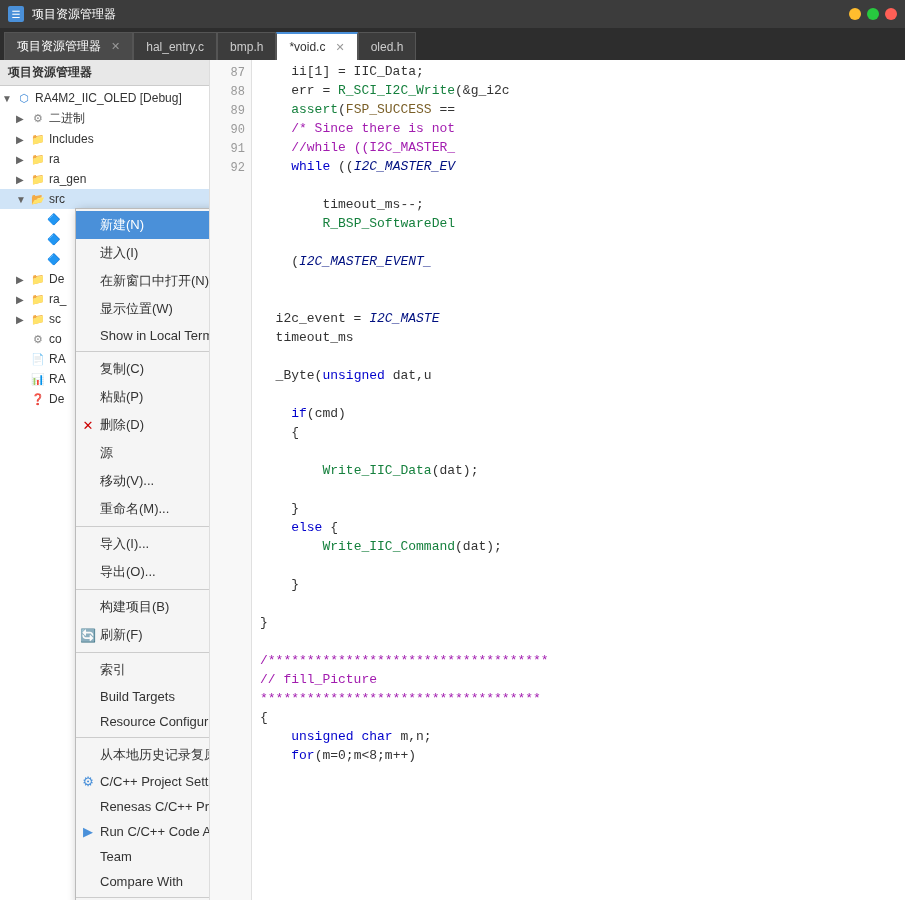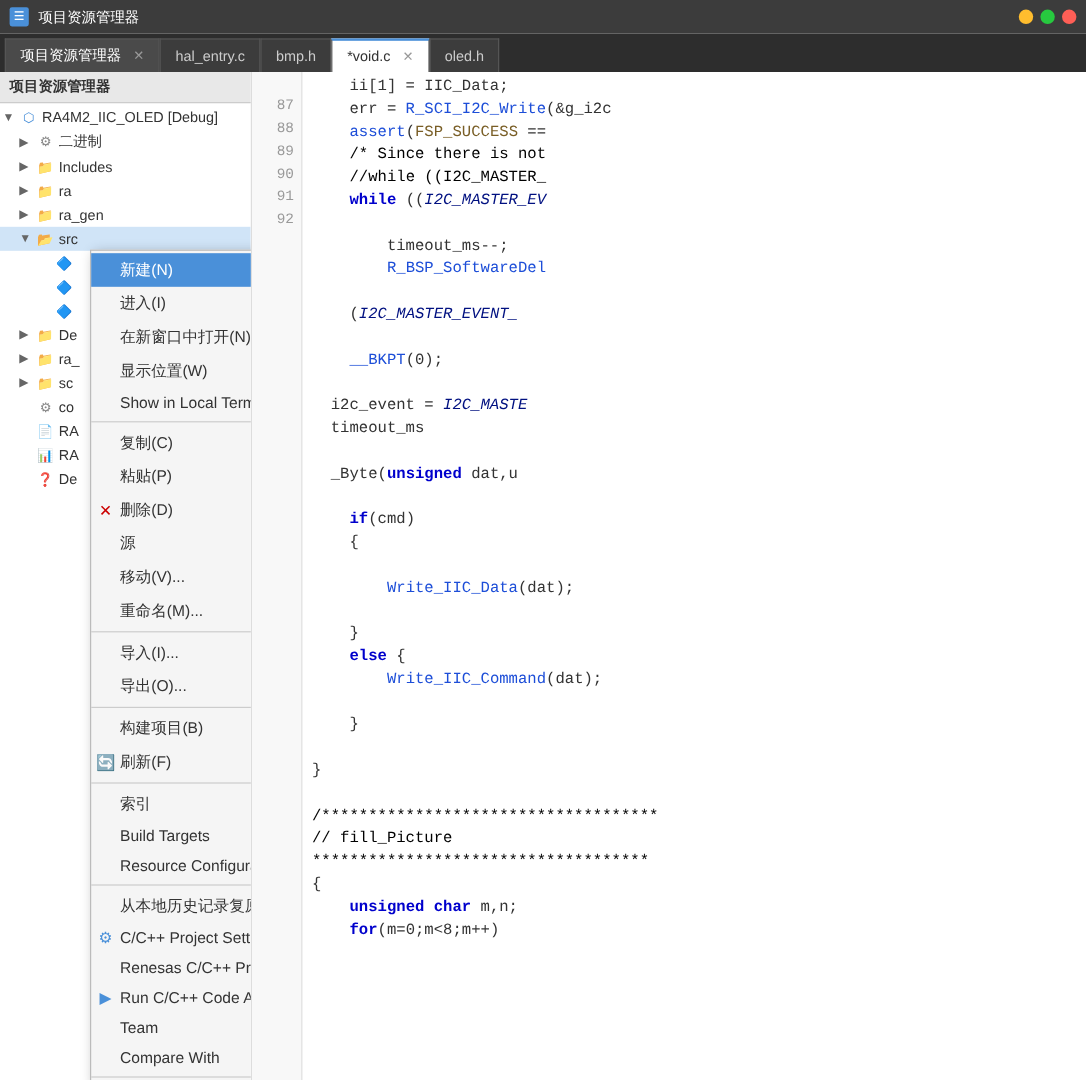--- a/index.html
+++ b/index.html
@@ -210,21 +210,21 @@
     }
 
     .code-gutter {
       position: absolute;
       left: 0;
       top: 0;
       width: 42px;
       height: 100%;
       background: #f8f8f8;
       border-right: 1px solid #e0e0e0;
-      padding-top: 19px;
+      padding-top: 4px;
     }
 
     .line-num {
       height: 19px;
       text-align: right;
       padding-right: 6px;
       color: #999;
       font-size: 12px;
       line-height: 19px;
     }
@@ -241,23 +241,23 @@
     }
 
     .code-line {
       height: 19px;
       white-space: pre;
       font-size: 13px;
       color: #333;
     }
 
     
-    .kw { color: #0000cc; font-weight: bold; }
-    .fn { color: #1d4ed8; }
-    .cm { color: #000000; }
+    .kw { color: #0000cc; font-weight: normal; }
+    .fn { color: #15803d; }
+    .cm { color: #a21caf; }
     .it { color: #001080; font-style: italic; }
     .macro { color: #795e26; }
   </style>
 </head>
 <body>
 
 <div class="ide-window">
 
   <div class="title-bar">
     <span class="title-bar-icon">☰</span>
@@ -555,21 +555,20 @@
         <div class="code-line">    <span class="fn">assert</span>(<span class="macro">FSP_SUCCESS</span> ==</div>
         <div class="code-line">    <span class="cm">/* Since there is not</span></div>
         <div class="code-line">    <span class="cm">//while ((I2C_MASTER_</span></div>
         <div class="code-line">    <span class="kw">while</span> ((<span class="it">I2C_MASTER_EV</span></div>
         <div class="code-line"></div>
         <div class="code-line">        timeout_ms--;</div>
         <div class="code-line">        <span class="fn">R_BSP_SoftwareDel</span></div>
         <div class="code-line"></div>
         <div class="code-line">    (<span class="it">I2C_MASTER_EVENT_</span></div>
         <div class="code-line"></div>
-        <div class="code-line">    <span class="fn">__BKPT</span>(0);</div>
         <div class="code-line"></div>
         <div class="code-line">  i2c_event = <span class="it">I2C_MASTE</span></div>
         <div class="code-line">  timeout_ms</div>
         <div class="code-line"></div>
         <div class="code-line">  _Byte(<span class="kw">unsigned</span> dat,u</div>
         <div class="code-line"></div>
         <div class="code-line">    <span class="kw">if</span>(cmd)</div>
         <div class="code-line">    {</div>
         <div class="code-line"></div>
         <div class="code-line">        <span class="fn">Write_IIC_Data</span>(dat);</div>

